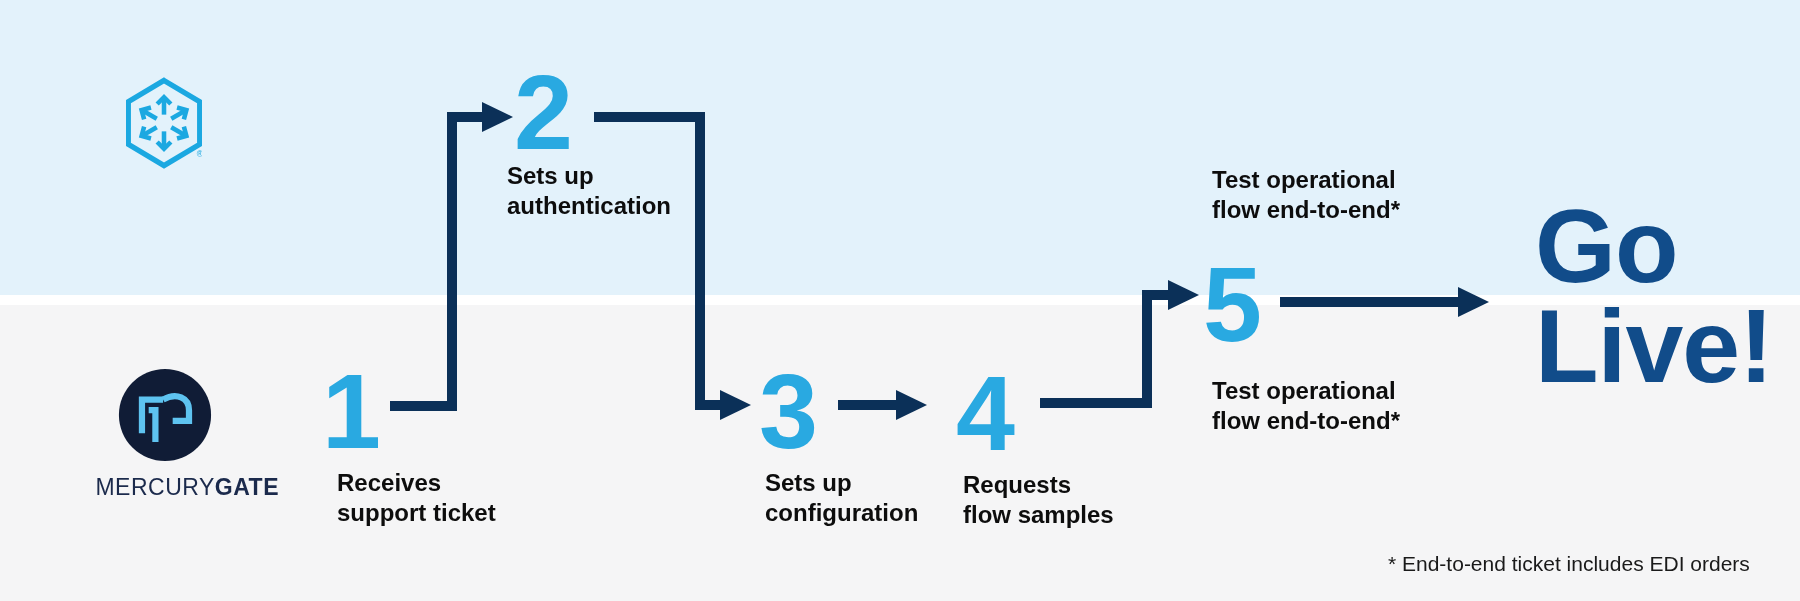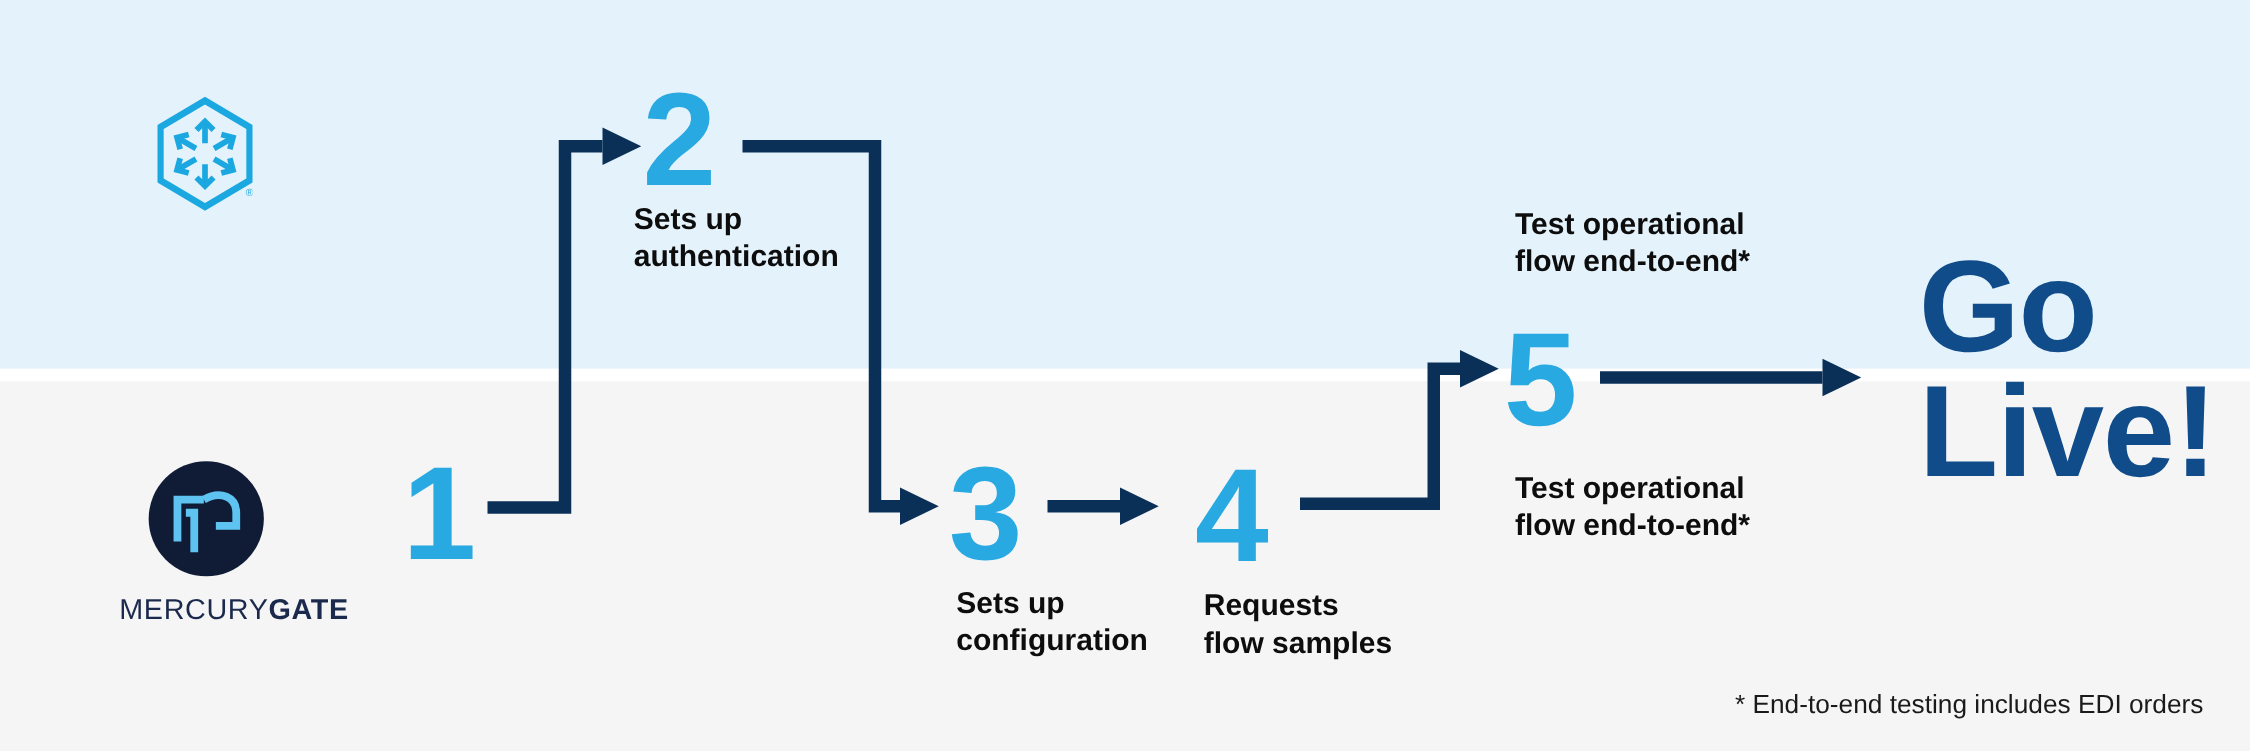--- a/index.html
+++ b/index.html
@@ -97,29 +97,31 @@
       <polygon points="1458,287 1489,302 1458,317"></polygon>
     </g>
   </svg>
 
   <div class="step-number" style="left:322px;top:358px">1</div>
   <div class="step-number" style="left:514px;top:59px">2</div>
   <div class="step-number" style="left:759px;top:358px">3</div>
   <div class="step-number" style="left:956px;top:360px">4</div>
   <div class="step-number" style="left:1203px;top:251px">5</div>
 
+  <div class="step-label" style="left:337px;top:468px">Receives
+support ticket</div>
   <div class="step-label" style="left:507px;top:161px">Sets up
 authentication</div>
   <div class="step-label" style="left:765px;top:468px">Sets up
 configuration</div>
   <div class="step-label" style="left:963px;top:470px">Requests
 flow samples</div>
   <div class="step-label" style="left:1212px;top:165px">Test operational
 flow end-to-end*</div>
   <div class="step-label" style="left:1212px;top:376px">Test operational
 flow end-to-end*</div>
 
   <div class="go-live">Go
 Live!</div>
 
-  <div class="footnote">* End-to-end testing includes EDI orders</div>
+  <div class="footnote">* End-to-end ticket includes EDI orders</div>
 
 </div>
 
 </body></html>

